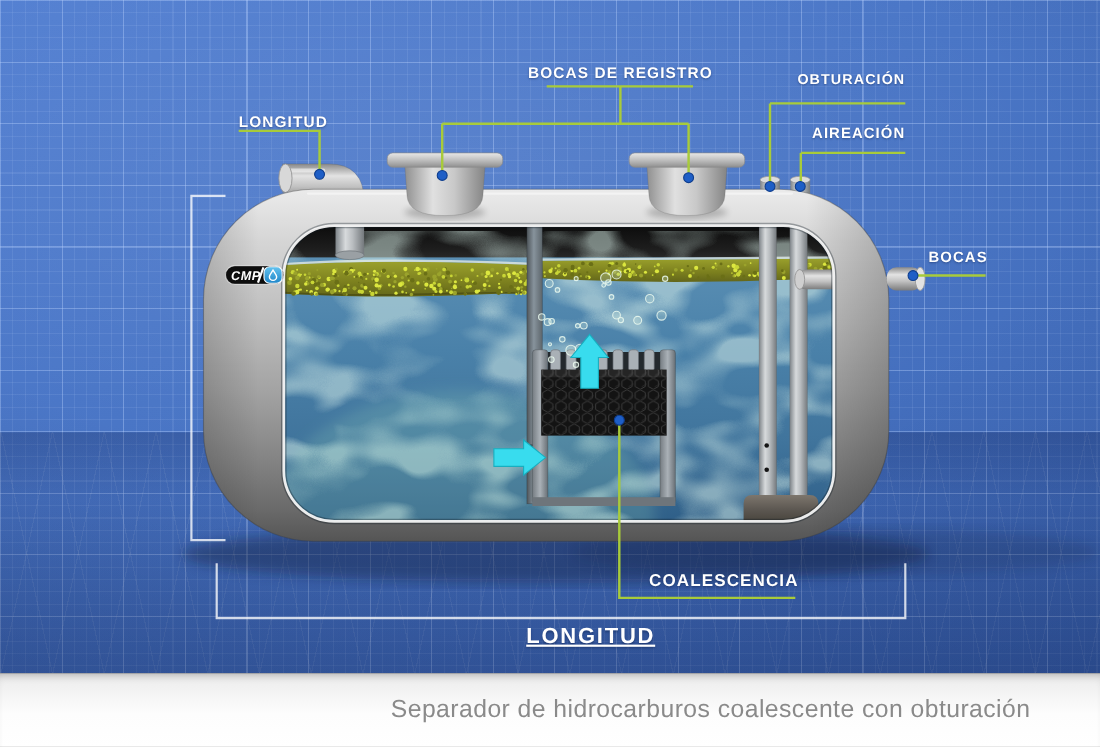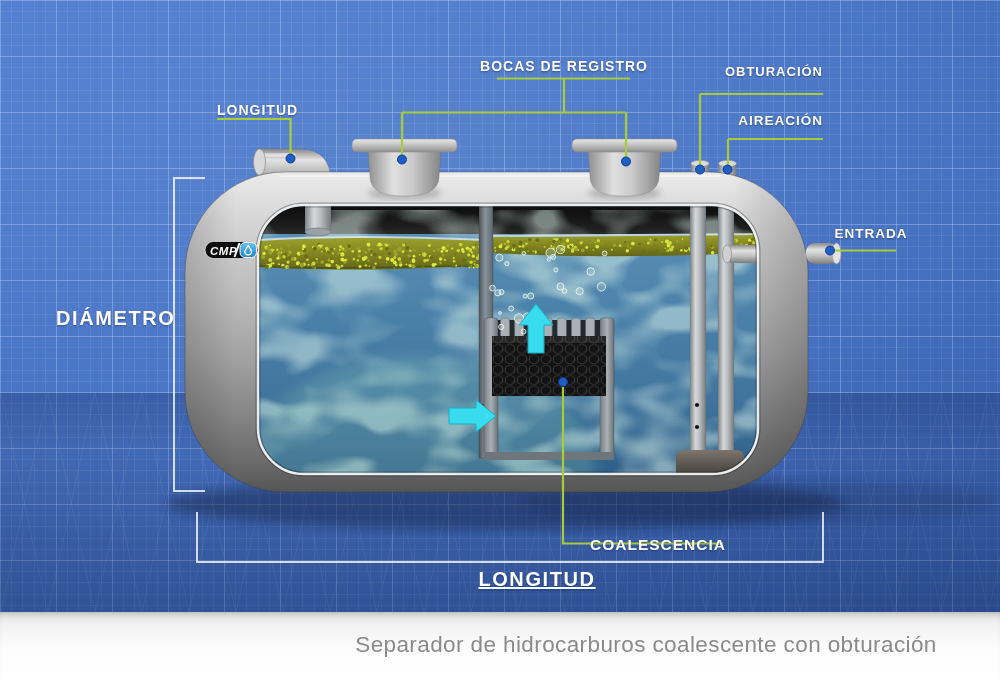--- a/index.html
+++ b/index.html
@@ -27,21 +27,21 @@
   
   .lbl{position:absolute;color:#ffffff;font-weight:bold;letter-spacing:1px;
        text-shadow:0 1px 2px rgba(8,28,70,.45);white-space:nowrap;}
   #lbl-entrada{left:217px;top:102px;font-size:14px;}
   #lbl-bocas{left:564px;top:58px;font-size:14px;transform:translateX(-50%);}
   #lbl-obturacion{right:177px;top:64px;font-size:13px;}
   #lbl-aireacion{right:177px;top:113px;font-size:13.5px;}
   #lbl-salida{left:871px;top:226px;font-size:13.5px;transform:translateX(-50%);}
   #lbl-diametro{left:56px;top:307px;font-size:20px;letter-spacing:1.6px;}
   #lbl-longitud{left:537px;top:568px;font-size:20px;letter-spacing:1.6px;transform:translateX(-50%);text-decoration:underline;}
-  #lbl-coalescencia{left:658px;top:536px;font-size:15.5px;transform:translateX(-50%);}
+  #lbl-coalescencia{left:658px;top:520px;font-size:15.5px;transform:translateX(-50%);}
   
   #caption-band{position:absolute;left:0;top:612px;width:1000px;height:67px;
       background:linear-gradient(#ebebeb,#fdfdfd 55%,#ffffff);
       box-shadow:inset 0 7px 9px -6px rgba(0,0,0,.30);}
   #caption-text{position:absolute;left:0;right:0;top:20px;text-align:center;
       padding-left:292px;font-size:22.5px;color:#8a8a8a;letter-spacing:.4px;}
 </style>
 </head>
 <body>
 
@@ -702,21 +702,20 @@
       <circle class="marker" cx="727.5" cy="169.5" r="4.5" fill="#1e5ec6"></circle>
       <circle class="marker" cx="830" cy="250.5" r="4.5" fill="#1e5ec6"></circle>
       <circle class="marker" cx="563" cy="382" r="4.5" fill="#1e5ec6"></circle>
     </g>
   </svg>
 
   <div class="lbl" id="lbl-entrada">LONGITUD</div>
   <div class="lbl" id="lbl-bocas">BOCAS DE REGISTRO</div>
   <div class="lbl" id="lbl-obturacion">OBTURACIÓN</div>
   <div class="lbl" id="lbl-aireacion">AIREACIÓN</div>
-  <div class="lbl" id="lbl-salida">ENTRADA</div>
-  <div class="lbl" id="lbl-diametro">DIÁMETRO</div>
+  <div class="lbl" id="lbl-salida">BOCAS</div>
   <div class="lbl" id="lbl-longitud">LONGITUD</div>
   <div class="lbl" id="lbl-coalescencia">COALESCENCIA</div>
 
   <div id="caption-band">
     <div id="caption-text">Separador de hidrocarburos coalescente con obturación</div>
   </div>
 </div>
 
 </body></html>

